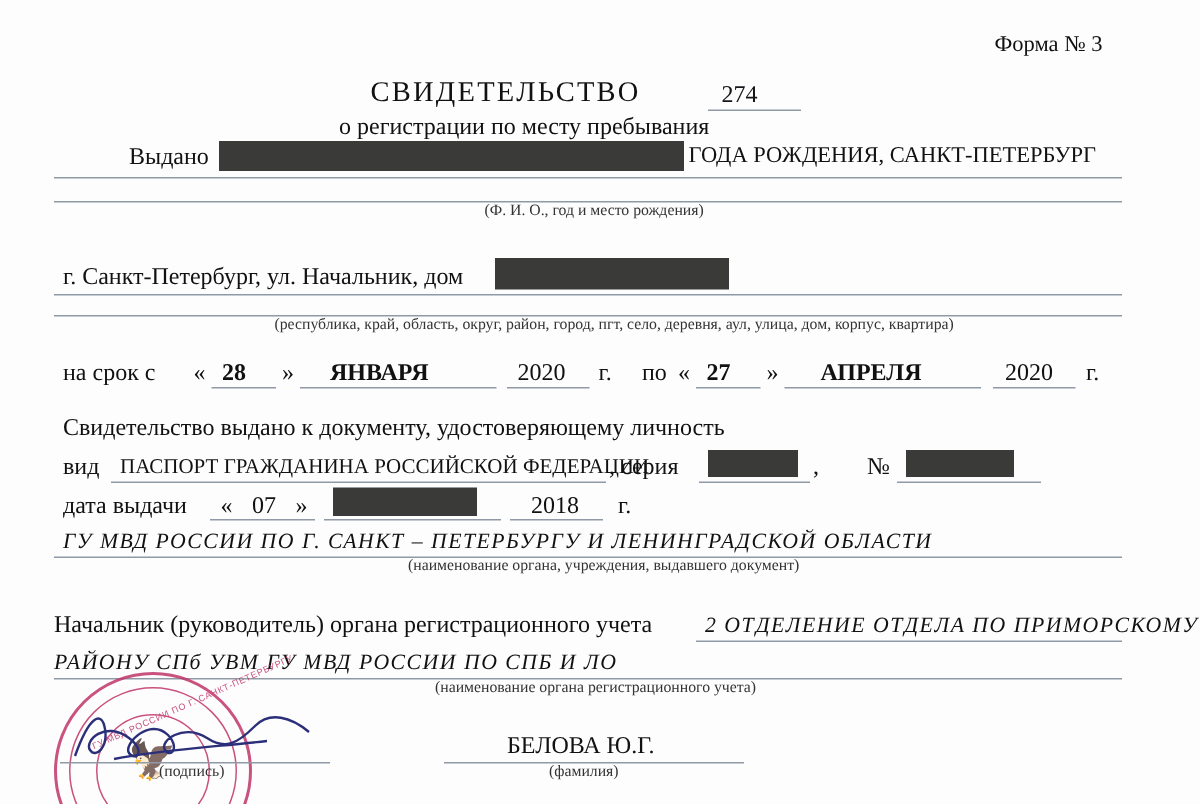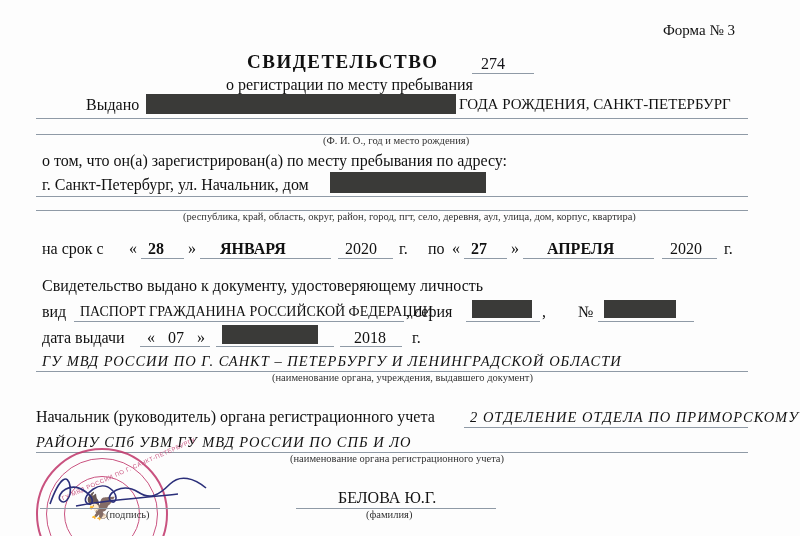--- a/index.html
+++ b/index.html
@@ -107,35 +107,34 @@
   }
   .sig-path { stroke: #2b2f7a; fill: none; stroke-width: 1.6; }
 </style>
 </head>
 <body>
 
 <div id="doc">
 
   <div class="txt form-no" style="left:663px; top:22px;">Форма № 3</div>
 
-  <div class="txt title" style="left:247px; top:51px;font-weight:bold;">СВИДЕТЕЛЬСТВО</div>
+  <div class="txt title" style="left:247px; top:51px;">СВИДЕТЕЛЬСТВО</div>
   <div class="txt num-274" style="left:481px; top:55px;">274</div>
   <div class="ln" style="left:472px; top:73px; width:62px;"></div>
 
   <div class="txt subtitle" style="left:226px; top:76px;">о регистрации по месту пребывания</div>
 
   <div class="txt body-txt" style="left:86px; top:96px;">Выдано</div>
   <div class="redact" style="left:146px; top:94px; width:310px; height:20px;"></div>
   <div class="txt body-txt" style="left:459px; top:96px; font-size:15px;">ГОДА РОЖДЕНИЯ, САНКТ-ПЕТЕРБУРГ</div>
   <div class="ln" style="left:36px; top:118px; width:712px;"></div>
 
   <div class="ln" style="left:36px; top:134px; width:712px;"></div>
   <div class="txt small-caption" style="left:323px; top:135px;">(Ф. И. О., год и место рождения)</div>
 
-  <div class="txt body-txt" style="left:42px; top:152px;">о том, что он(а) зарегистрирован(а) по месту пребывания по адресу:</div>
 
   <div class="txt body-txt" style="left:42px; top:176px;">г. Санкт-Петербург, ул. Начальник, дом</div>
   <div class="redact" style="left:330px; top:172px; width:156px; height:21px;"></div>
   <div class="ln" style="left:36px; top:196px; width:712px;"></div>
   <div class="ln" style="left:36px; top:210px; width:712px;"></div>
   <div class="txt small-caption" style="left:183px; top:211px;">(республика, край, область, округ, район, город, пгт, село, деревня, аул, улица, дом, корпус, квартира)</div>
 
   <div class="txt body-txt" style="left:42px; top:240px;">на срок с</div>
   <div class="txt body-txt" style="left:129px; top:240px;">«</div>
   <div class="txt body-txt bold" style="left:148px; top:240px;">28</div>

